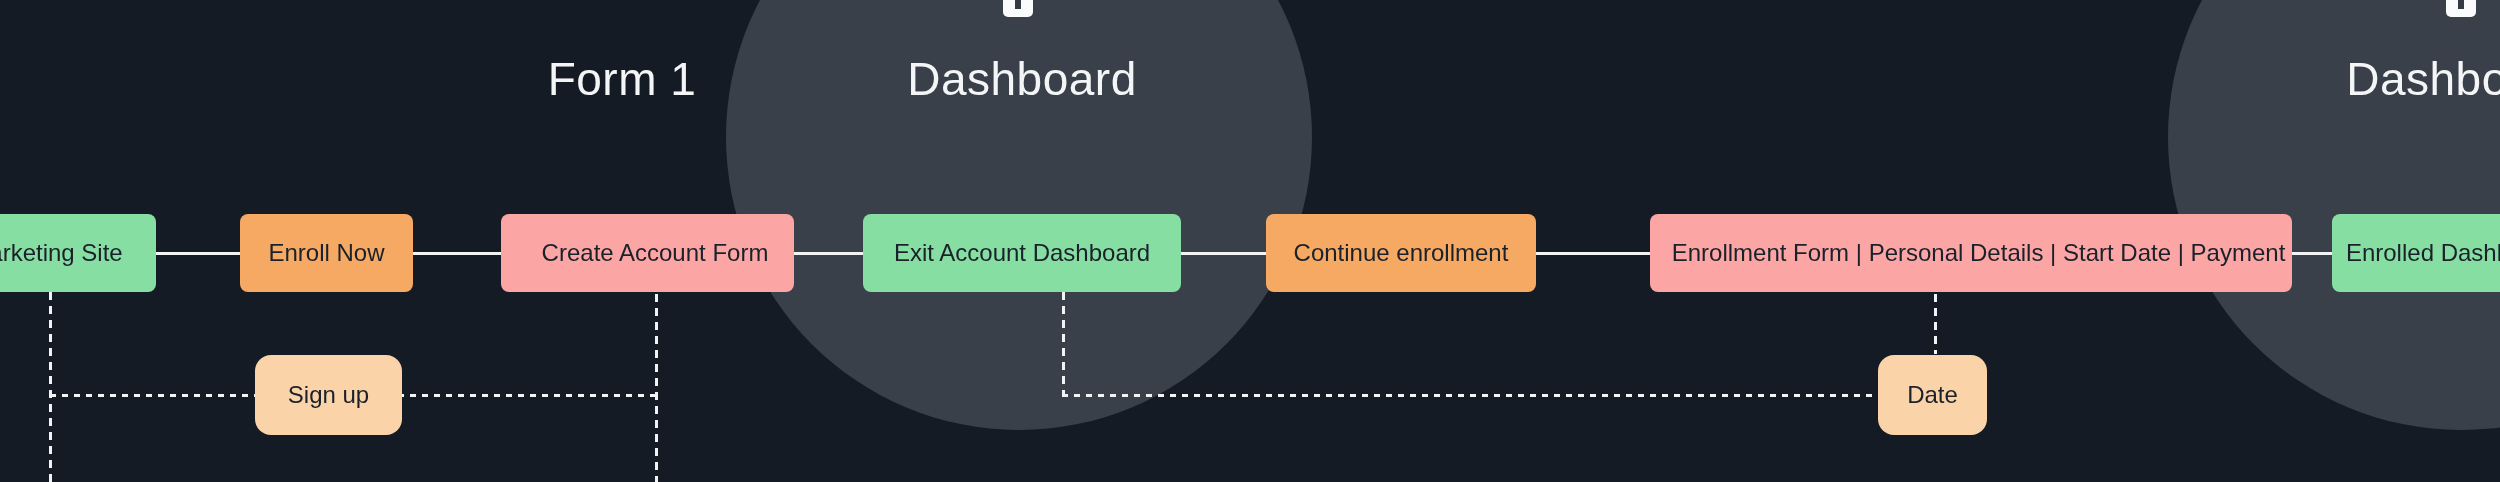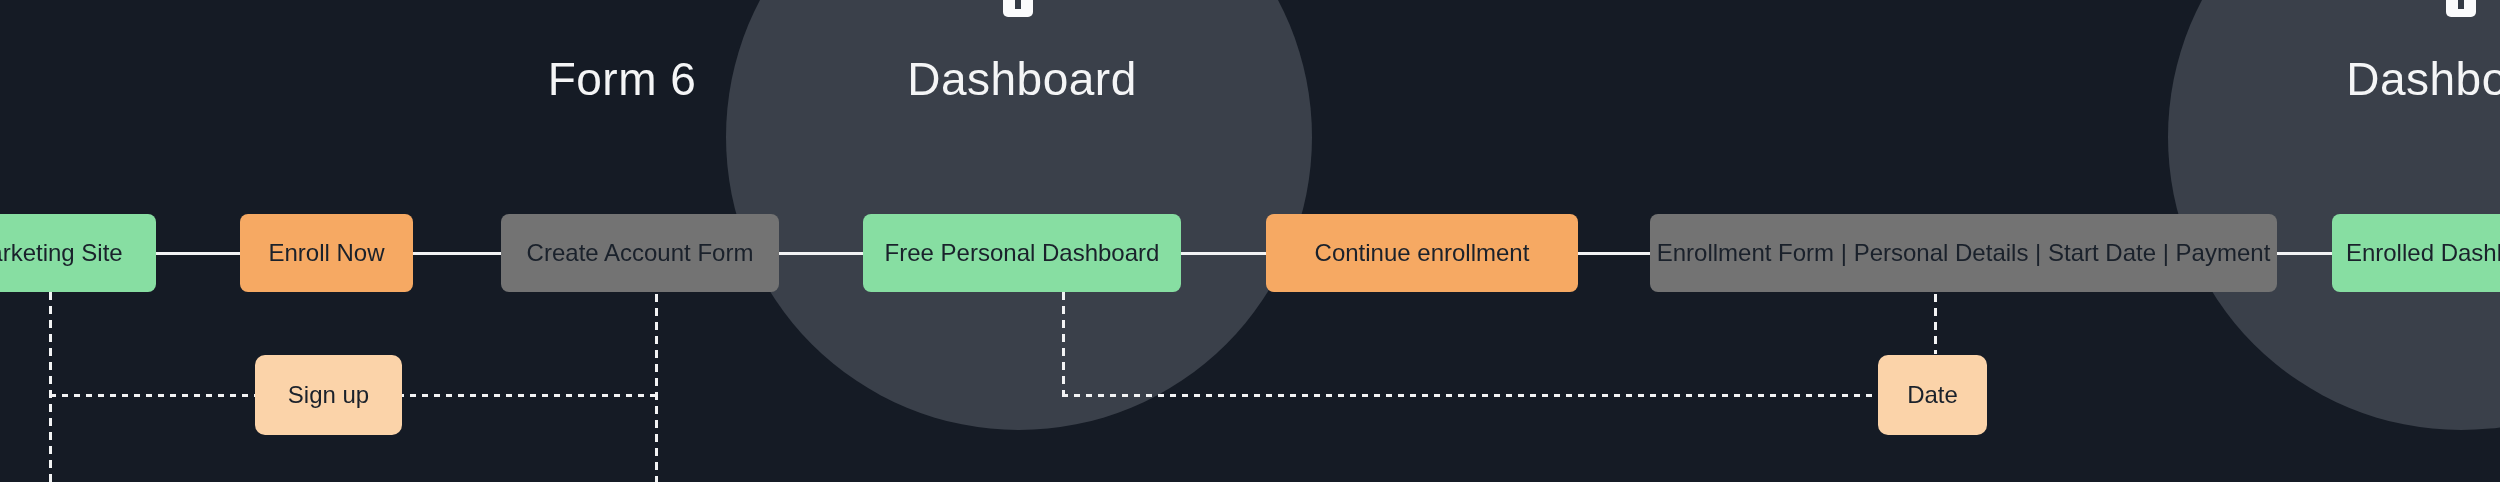--- a/index.html
+++ b/index.html
@@ -61,33 +61,33 @@
 
   
   .node {
     position:absolute; top:214px; height:78px; z-index:2;
     border-radius:8px; display:flex; align-items:center; justify-content:center;
     font-size:24px; font-weight:500; color:#1A212B; white-space:nowrap;
     text-align:center;
   }
   .green  { background:#87DEA2; }
   .orange { background:#F6A963; }
-  .pink   { background:#737373; }
+  .pink   { background:#fca5a5;padding-left:15px; }
   .n1 { left:-64px;  width:220px; }
   .n2 { left:240px;  width:173px; }
   .n3 { left:501px;  width:278px; }
   .n4 { left:863px;  width:318px; }
-  .n5 { left:1266px; width:312px; }
+  .n5 { left:1266px; width:270px; }
   .n6 { left:1620px; width:627px;margin-left:30px; }
   .n7 { left:2332px; width:240px; }
 
   
   .subnode {
     position:absolute; top:355px; height:80px; z-index:2;
-    background:#FBD3A9; border-radius:10px;
+    background:#FBD3A9; border-radius:16px;
     display:flex; align-items:center; justify-content:center;
     font-size:24px; font-weight:500; color:#1A212B; white-space:nowrap;
   }
   .s1 { left:255px;  width:147px; }
   .s2 { left:1878px; width:109px; }
 </style>
 </head>
 <body>
 
 <div class="canvas">
@@ -95,37 +95,37 @@
   <div class="circle c1"></div>
   <div class="circle c2"></div>
 
   <div class="ficon i1">
       <span class="bar"></span>
     </div>
   <div class="ficon i2">
       <span class="bar"></span>
     </div>
 
-  <div class="stage-title t1">Form 6</div>
+  <div class="stage-title t1">Form 1</div>
   <div class="stage-title t2">Dashboard</div>
   <div class="stage-title t4">Dashboard</div>
 
   <div class="flow-line"></div>
 
   <div class="dash-v dv1"></div>
   <div class="dash-v dv2"></div>
   <div class="dash-h dh1"></div>
   <div class="dash-v dv3"></div>
   <div class="dash-h dh2"></div>
   <div class="dash-v dv4"></div>
 
   <div class="node green n1">Marketing Site</div>
   <div class="node orange n2">Enroll Now</div>
   <div class="node pink n3">Create Account Form</div>
-  <div class="node green n4">Free Personal Dashboard</div>
+  <div class="node green n4">Exit Account Dashboard</div>
   <div class="node orange n5">Continue enrollment</div>
   <div class="node pink n6">Enrollment Form | Personal Details | Start Date | Payment</div>
   <div class="node green n7">Enrolled Dashboard</div>
 
   <div class="subnode s1">Sign up</div>
   <div class="subnode s2">Date</div>
 
 </div>
 
 </body></html>

